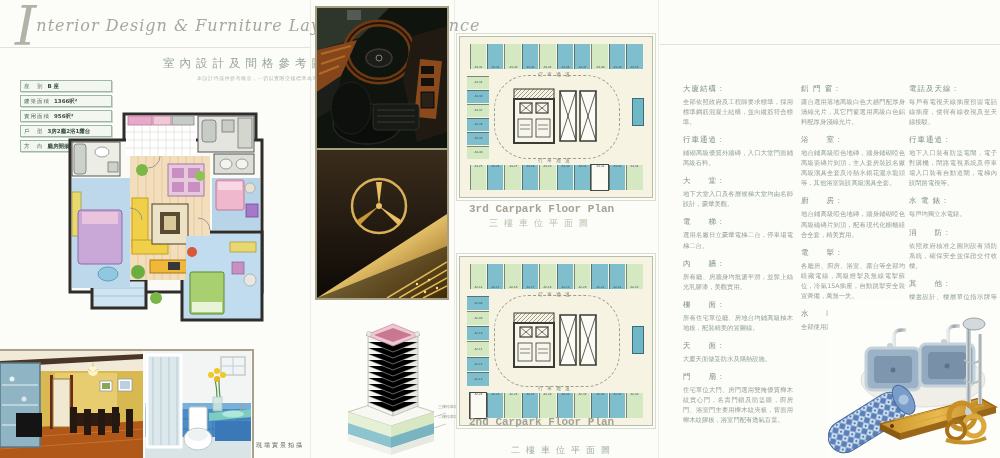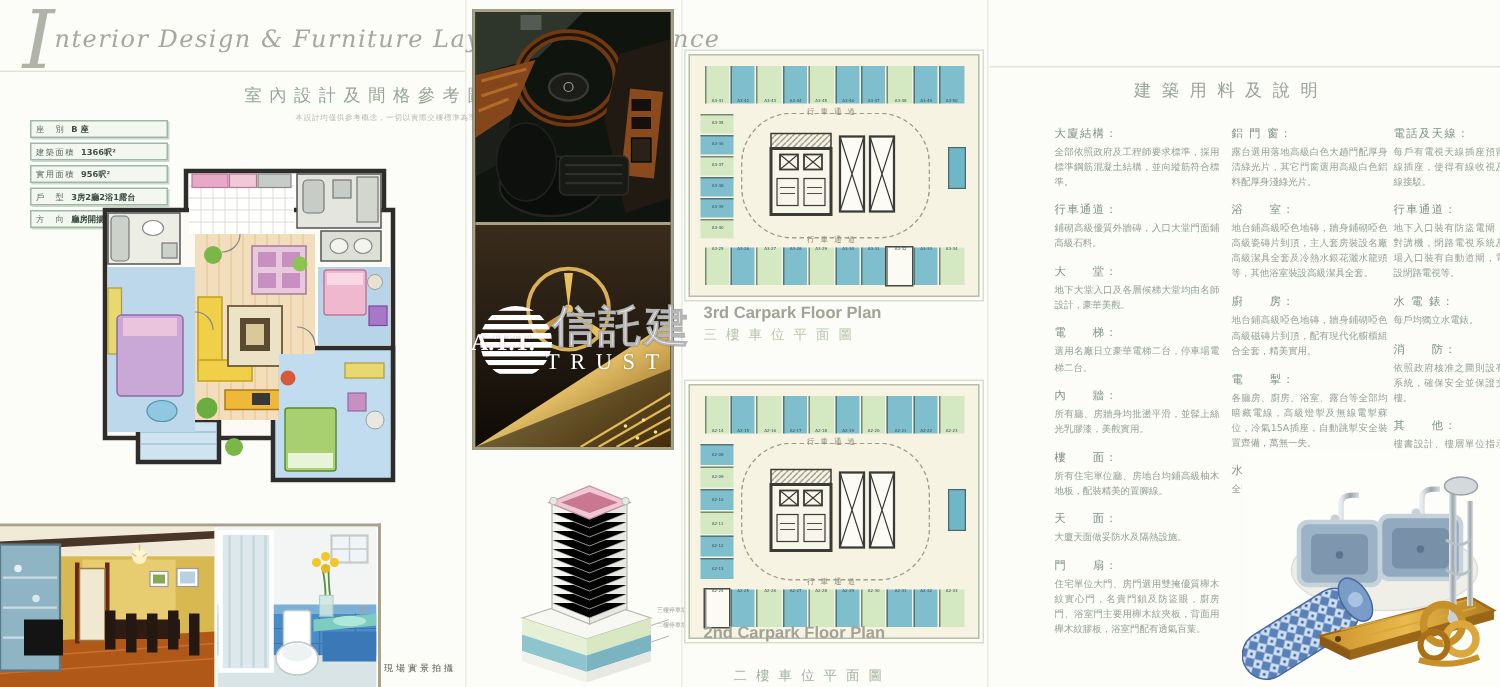--- a/index.html
+++ b/index.html
@@ -41,26 +41,26 @@
   .col-l .stall{align-items:center;border-top:1px solid rgba(50,55,48,.55);}
   .stall span{font-size:3px;color:#3c4c58;line-height:1;transform:scale(.9);}
   .loop{position:absolute;left:34px;right:32px;top:38px;bottom:38px;
         border:1px dashed #a09f8c;border-radius:34px;}
   .lane{position:absolute;left:0;right:0;text-align:center;font-size:5px;letter-spacing:4px;color:#8a8d78;}
   .lane.top{top:34px;} .lane.bot{bottom:34px;}
   .core{position:absolute;left:52px;top:50px;}
   .ramp{position:absolute;right:9px;top:62px;width:10px;height:26px;background:#6fb6c6;
         outline:1px solid #3c6c78;}
 
-  .cap-en{font-family:Liberation Sans, sans-serif;font-weight:bold;font-size:11px;color:#a2a296;white-space:nowrap;}
+  .cap-en{font-family:Liberation Mono, monospace;font-weight:bold;font-size:11px;color:#a2a296;white-space:nowrap;}
   .cap-zh{font-size:9px;letter-spacing:6px;color:#b9c5ad;white-space:nowrap;}
   .cap-zh.dark{color:#a3b3a2;}
 
   
-  .fit-col{position:absolute;top:84px;margin-left:20px;}
+  .fit-col{position:absolute;top:84px;}
   .fit-h{font-size:7.5px;color:#7d9184;letter-spacing:1px;margin:8px 0 3px;}
   .fit-h:first-child{margin-top:0;}
   .fit-p{font-size:6.3px;line-height:1.6;color:#92a294;text-align:justify;}
 
   
   .car-frame{border:2px solid #a8a083;background:#111;}
   .photo-divider{height:2px;background:#a8a083;}
   .photo-caption{font-size:6px;letter-spacing:2px;color:#55554b;white-space:nowrap;}
 
   
@@ -449,21 +449,21 @@
       <rect x="6" y="32" width="14" height="18" fill="none" stroke="#3a3a36" stroke-width=".8"></rect>
       <rect x="24" y="32" width="14" height="18" fill="none" stroke="#3a3a36" stroke-width=".8"></rect>
       <path d="M8 38 h10 M8 42 h10 M26 38 h10 M26 42 h10" stroke="#3a3a36" stroke-width=".6"></path>
       <rect x="48" y="4" width="16" height="50" fill="#fdfcf4" stroke="#3a3a36" stroke-width="1.5"></rect>
       <path d="M48 4 l16 50 M64 4 l-16 50" stroke="#3a3a36" stroke-width=".8"></path>
       <rect x="68" y="4" width="16" height="50" fill="#fdfcf4" stroke="#3a3a36" stroke-width="1.5"></rect>
       <path d="M68 4 l16 50 M84 4 l-16 50" stroke="#3a3a36" stroke-width=".8"></path>
     </svg>
   </div>
   <div class="abs cap-en" style="left:469px;top:203px;">3rd Carpark Floor Plan</div>
-  <div class="abs cap-zh" style="left:469px;top:217px;">三樓車位平面圖</div>
+  <div class="abs cap-zh" style="left:489px;top:217px;">三樓車位平面圖</div>
 
   <div class="abs plan" style="left:459px;top:256px;width:192px;height:168px;">
     <div class="row-t">
         <div class="stall g">
           <span>A2-14</span>
         </div>
         <div class="stall t">
           <span>A2-15</span>
         </div>
         <div class="stall g">
@@ -562,24 +562,23 @@
       <rect x="6" y="32" width="14" height="18" fill="none" stroke="#3a3a36" stroke-width=".8"></rect>
       <rect x="24" y="32" width="14" height="18" fill="none" stroke="#3a3a36" stroke-width=".8"></rect>
       <path d="M8 38 h10 M8 42 h10 M26 38 h10 M26 42 h10" stroke="#3a3a36" stroke-width=".6"></path>
       <rect x="48" y="4" width="16" height="50" fill="#fdfcf4" stroke="#3a3a36" stroke-width="1.5"></rect>
       <path d="M48 4 l16 50 M64 4 l-16 50" stroke="#3a3a36" stroke-width=".8"></path>
       <rect x="68" y="4" width="16" height="50" fill="#fdfcf4" stroke="#3a3a36" stroke-width="1.5"></rect>
       <path d="M68 4 l16 50 M84 4 l-16 50" stroke="#3a3a36" stroke-width=".8"></path>
     </svg>
   </div>
   <div class="abs cap-en" style="left:469px;top:416px;">2nd Carpark Floor Plan</div>
-  <div class="abs cap-zh dark" style="left:489px;top:444px;">二樓車位平面圖</div>
+  <div class="abs cap-zh dark" style="left:511px;top:444px;">二樓車位平面圖</div>
 
   <div class="abs hrule" style="left:660px;top:44px;width:340px;"></div>
-  <div class="abs zh-title" style="left:756px;top:53px;letter-spacing:7px;">建築用料及說明</div>
 
   <div class="fit-col" style="left:683px;width:110px;">
       <div class="fit-h">大廈結構：</div>
       <div class="fit-p">全部依照政府及工程師要求標準，採用標準鋼筋混凝土結構，並向縱筋符合標準。</div>
       <div class="fit-h">行車通道：</div>
       <div class="fit-p">鋪砌高級優質外牆磚，入口大堂門面鋪高級石料。</div>
       <div class="fit-h">大　　堂：</div>
       <div class="fit-p">地下大堂入口及各層候梯大堂均由名師設計，豪華美觀。</div>
       <div class="fit-h">電　　梯：</div>
       <div class="fit-p">選用名廠日立豪華電梯二台，停車場電梯二台。</div>
@@ -677,36 +676,14 @@
     </g>
 
     <g fill="none">
       <circle cx="134" cy="116" r="13" stroke="#c89028" stroke-width="5"></circle>
       <circle cx="146" cy="126" r="10" stroke="#dca83c" stroke-width="5"></circle>
       <circle cx="128" cy="130" r="9" stroke="#a87018" stroke-width="4"></circle>
       <path d="M118 140 q20 6 40 -2" stroke="#c89028" stroke-width="4"></path>
     </g>
   </svg>
 
-  <div class="abs" style="left:312px;top:196px;width:230px;height:64px;pointer-events:none;">
-    <svg width="52" height="52" viewBox="0 0 52 52" style="position:absolute;left:6px;top:6px;">
-      <defs>
-          <clipPath id="wmCircle">
-            <circle cx="26" cy="26" r="24"></circle>
-          </clipPath>
-        </defs>
-      <g clip-path="url(#wmCircle)" fill="#ffffff">
-        <rect x="0" y="2" width="52" height="3.2"></rect>
-          <rect x="0" y="8" width="52" height="3.4"></rect>
-        <rect x="0" y="14" width="52" height="3.6"></rect>
-          <rect x="0" y="20" width="52" height="3.8"></rect>
-        <rect x="0" y="26" width="52" height="3.8"></rect>
-          <rect x="0" y="32" width="52" height="3.6"></rect>
-        <rect x="0" y="38" width="52" height="3.4"></rect>
-          <rect x="0" y="44" width="52" height="3.2"></rect>
-      </g>
-    </svg>
-    <div class="wm-att" style="position:absolute;left:2px;top:24px;">A.T.T.</div>
-    <div class="wm-zh" style="position:absolute;left:56px;top:2px;">信託建</div>
-    <div class="wm-en" style="position:absolute;left:52px;top:38px;">TRUST</div>
-  </div>
 
 </div>
 
 </body></html>

